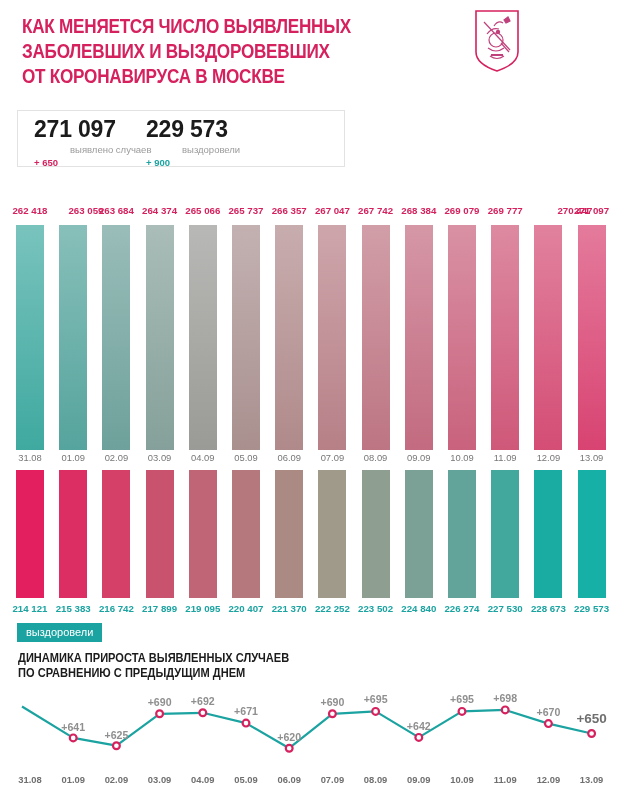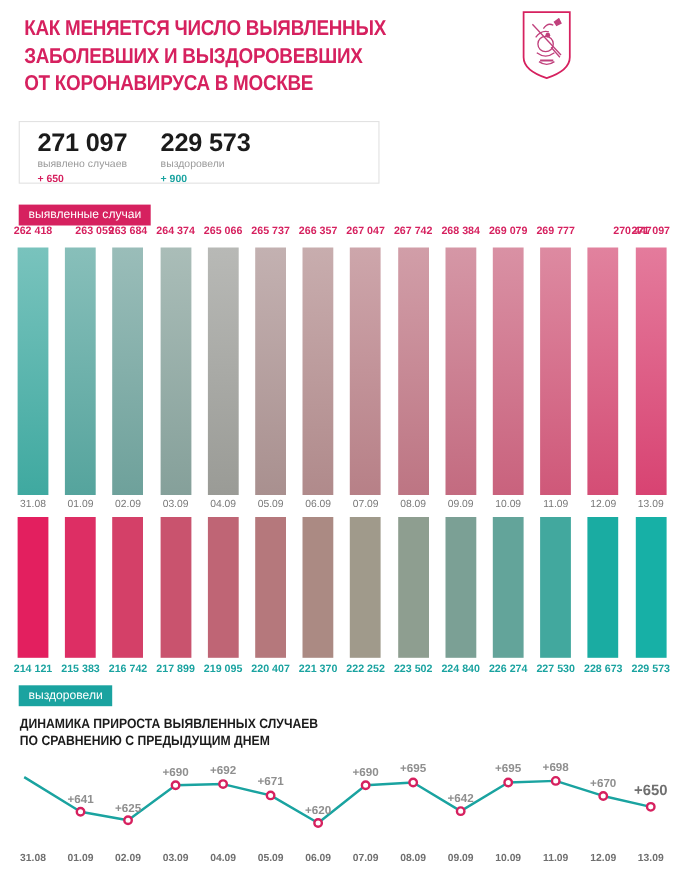--- a/index.html
+++ b/index.html
@@ -30,21 +30,21 @@
     font-size:13.5px;font-weight:bold;padding:4px 9px 5px 9px;letter-spacing:0.2px;}
 
   
   .stats{position:absolute;left:17px;top:110px;width:326px;height:55px;
     border:1px solid #e2e2e2;background:#fff;}
   .stat{position:absolute;top:5px;}
   .stat.s0{left:16px;}
   .stat.s1{left:128px;}
   .stat.s2{left:234px;}
   .stat .big{font-size:23px;font-weight:bold;color:#1b1b1b;line-height:26px;letter-spacing:-0.2px;}
-  .stat .lbl{font-size:9.5px;color:#9a9a9a;line-height:13px;margin-top:1px;}
+  .stat .lbl{font-size:9.5px;color:#9a9a9a;line-height:13px;margin-top:1px;margin-left:36px;}
   .stat .delta{font-size:9.5px;line-height:13px;font-weight:bold;}
   .delta.pink{color:#d6215f;}
   .delta.teal{color:#1aa3a0;}
 
   
   .chip{position:absolute;color:#fff;font-size:11px;padding:3px 9px 4px 9px;}
   .chip.pink{background:#d6215f;left:17px;top:186px;}
   .chip.teal{background:#1aa3a0;left:17px;top:623px;}
 
   
@@ -112,21 +112,20 @@
       <div class="lbl">выявлено случаев</div>
       <div class="delta pink">+ 650</div>
     </div>
     <div class="stat s1">
       <div class="big">229 573</div>
       <div class="lbl">выздоровели</div>
       <div class="delta teal">+ 900</div>
     </div>
   </div>
 
-  <div class="chip pink">выявленные случаи</div>
   <div class="chip teal">выздоровели</div>
 
   <div class="chart1" id="chart1">
       <div class="bar" style="left: 16px; width: 28px; height: 225px; background: linear-gradient(rgb(121, 195, 189) 0%, rgb(63, 169, 160) 100%);"></div>
       <div class="valtop" style="left: 30px; top: 0px;">262 418</div>
       <div class="bar" style="left: 59.2px; width: 28px; height: 225px; background: linear-gradient(rgb(136, 191, 186) 0%, rgb(85, 164, 157) 100%);"></div>
       <div class="valtop" style="left: 86px; top: 0px;">263 059</div>
       <div class="bar" style="left: 102.4px; width: 28px; height: 225px; background: linear-gradient(rgb(154, 189, 185) 0%, rgb(110, 161, 155) 100%);"></div>
       <div class="valtop" style="left: 116.4px; top: 0px;">263 684</div>
       <div class="bar" style="left: 145.6px; width: 28px; height: 225px; background: linear-gradient(rgb(170, 189, 184) 0%, rgb(133, 160, 154) 100%);"></div>

